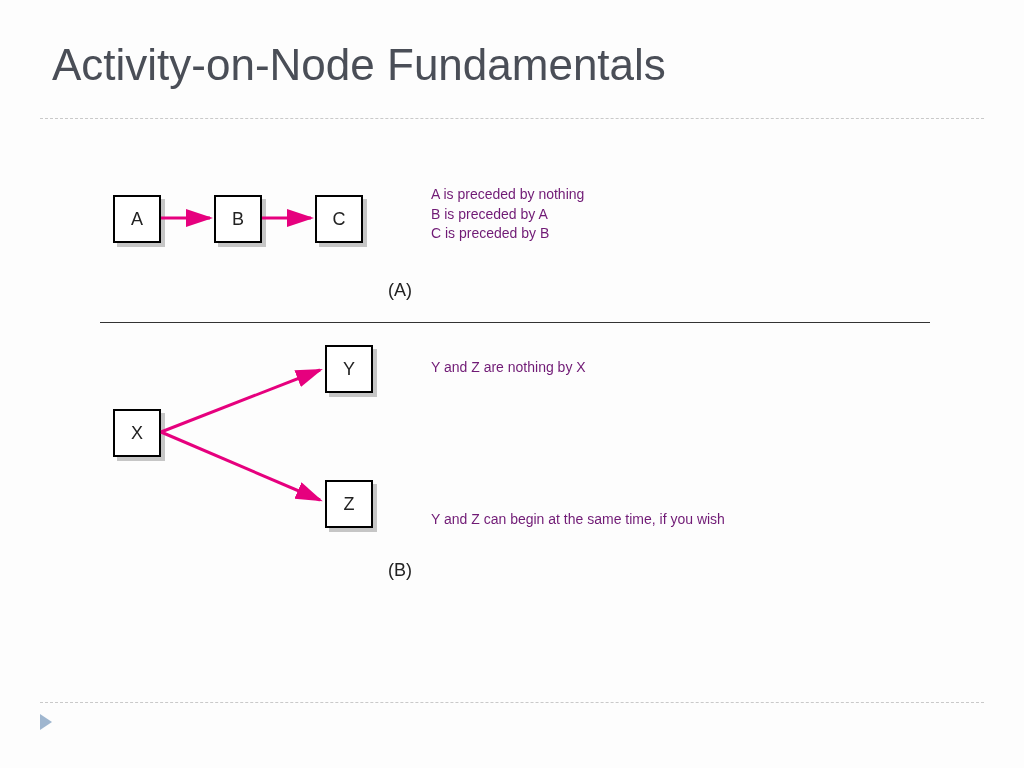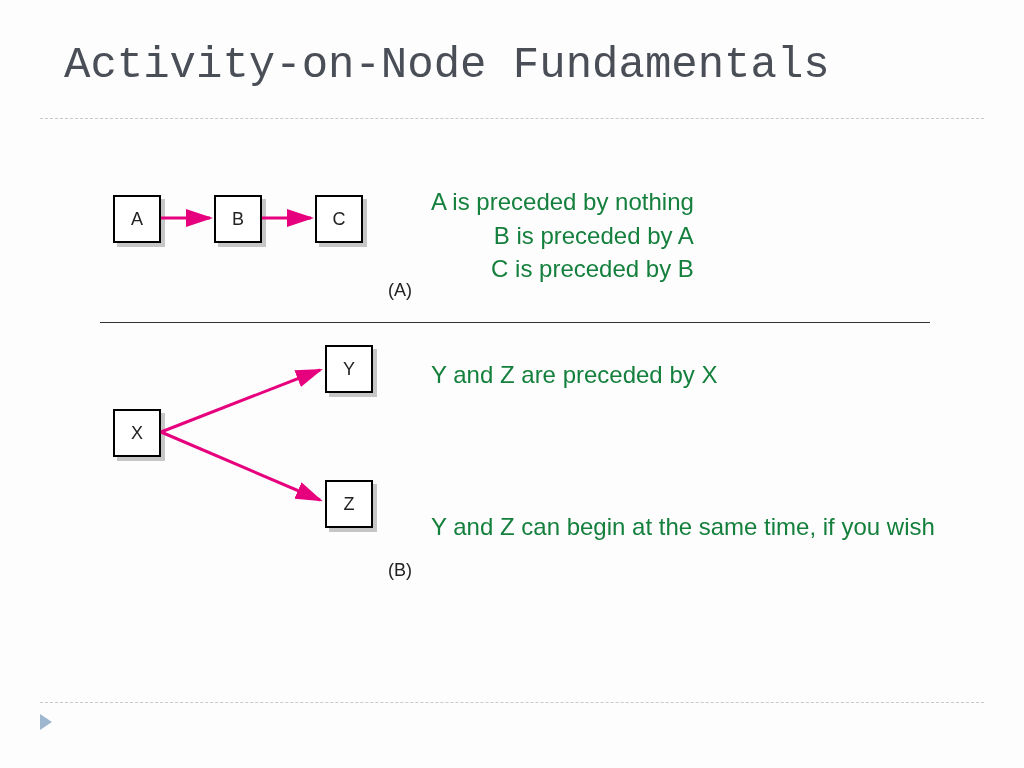--- a/index.html
+++ b/index.html
@@ -6,27 +6,27 @@
     margin: 0;
     padding: 0;
     width: 1024px;
     height: 768px;
     background: #fdfdfd;
     font-family: Arial, Helvetica, sans-serif;
     position: relative;
     overflow: hidden;
   }
   .title {
-    font-family: Liberation Mono, monospace;
+    font-family: Liberation Sans, sans-serif;
     font-size: 44px;
     color: #4a4e57;
     font-weight: 400;
     position: absolute;
     top: 40px;
-    left: 64px;
+    left: 52px;
   }
   .dashed-hr {
     position: absolute;
     left: 40px;
     right: 40px;
     border-top: 1.5px dashed #c9c9c9;
   }
   .node {
     position: absolute;
     width: 44px;
@@ -35,24 +35,23 @@
     border: 2px solid #000;
     box-shadow: 4px 4px 0 #c6c6c6;
     display: flex;
     align-items: center;
     justify-content: center;
     font-size: 18px;
     color: #222;
   }
   .desc {
     position: absolute;
-    font-size: 24px;
-    color: #15803d;
+    font-size: 14px;
+    color: #701a75;
     line-height: 1.4;
-    text-align: right;
   }
   .fig-label {
     position: absolute;
     font-size: 18px;
     color: #222;
   }
   .solid-hr {
     position: absolute;
     border-top: 1px solid #333;
   }
@@ -89,21 +88,21 @@
 C is preceded by B</div>
 
 <div class="fig-label" style="left:388px; top:280px">(A)</div>
 
 <div class="solid-hr" style="left:100px; width:830px; top:322px"></div>
 
 <div class="node" style="left:113px; top:409px">X</div>
 <div class="node" style="left:325px; top:345px">Y</div>
 <div class="node" style="left:325px; top:480px">Z</div>
 
-<div class="desc" style="left:431px; top:358px">Y and Z are preceded by X</div>
+<div class="desc" style="left:431px; top:358px">Y and Z are nothing by X</div>
 <div class="desc" style="left:431px; top:510px">Y and Z can begin at the same time, if you wish</div>
 
 <div class="fig-label" style="left:388px; top:560px">(B)</div>
 
 <div class="dashed-hr" style="top:702px"></div>
 
 <div class="bullet"></div>
 
 <svg class="arrows" width="1024" height="768">
   <defs>

